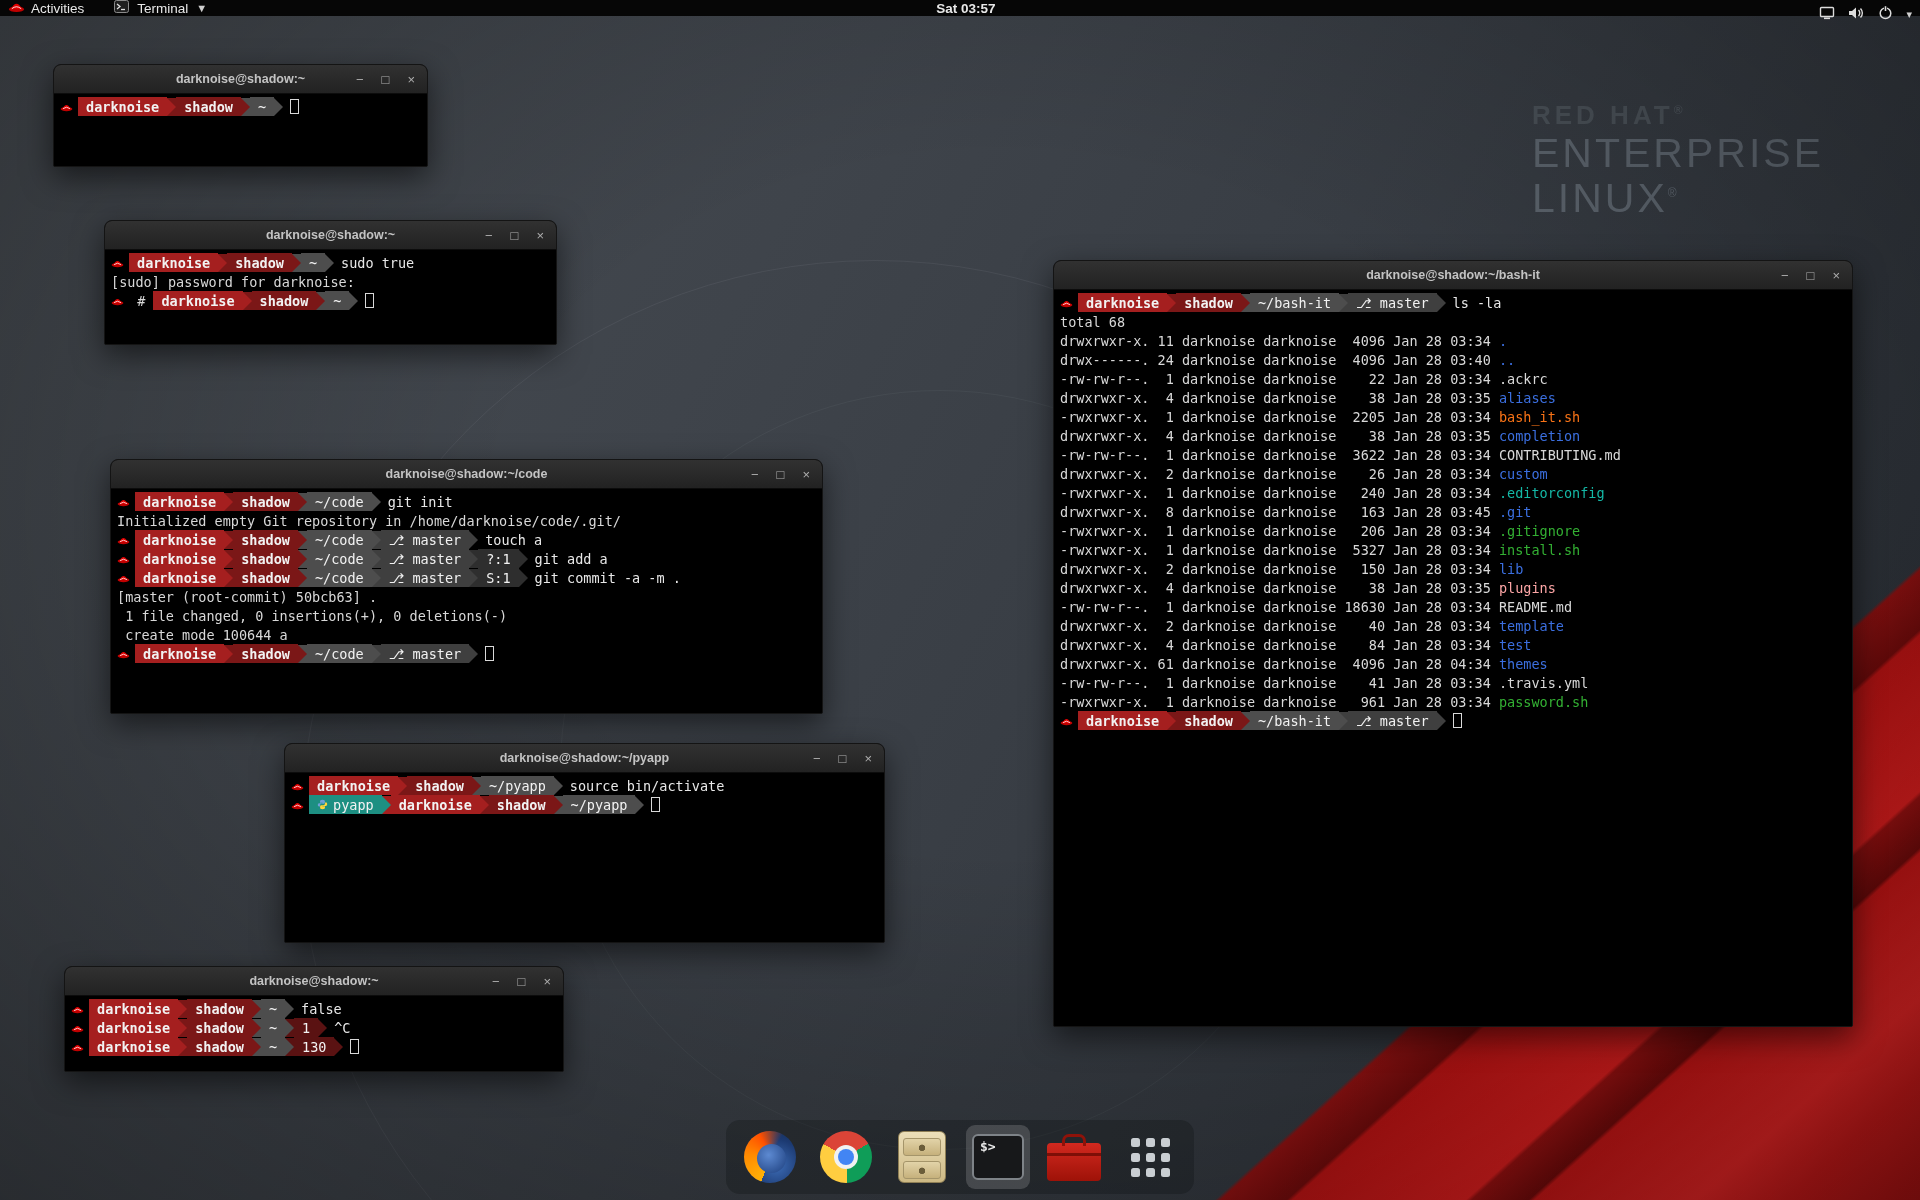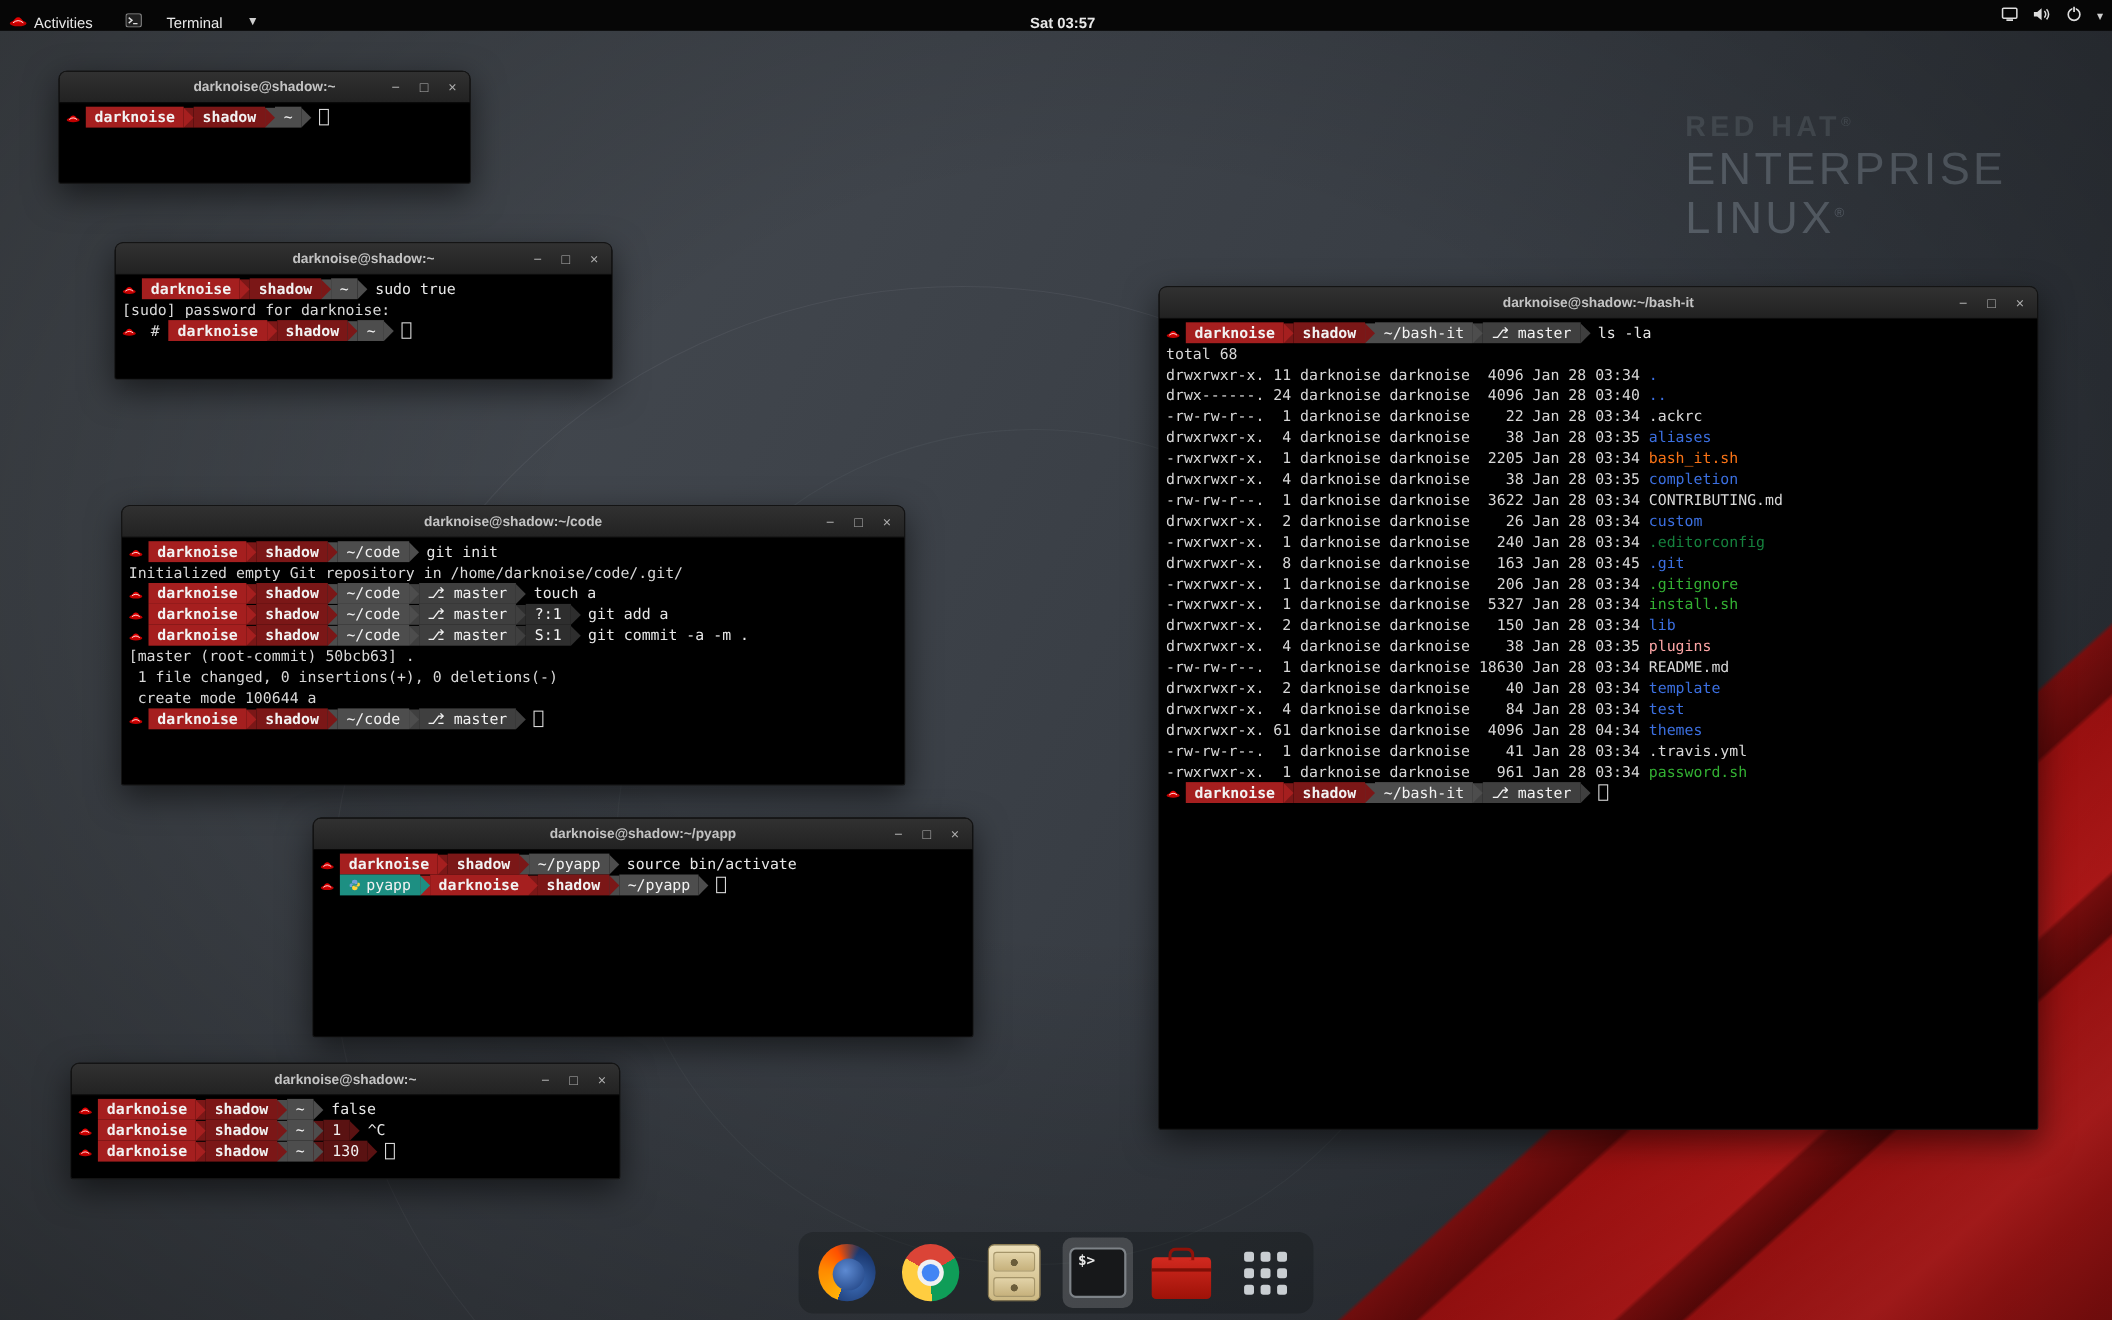--- a/index.html
+++ b/index.html
@@ -21,24 +21,24 @@
   .vignette { position:absolute; inset:0; pointer-events:none;
     background:radial-gradient(ellipse at 52% 42%, rgba(0,0,0,0) 35%, rgba(0,0,0,0.38) 100%); }
 
   
   .brand { position:absolute; left:1532px; top:100px; pointer-events:none; }
   .brand-top { font-size:26px; font-weight:bold; letter-spacing:4px; color:#4a5158; }
   .brand-mid, .brand-bottom { font-size:41px; font-weight:400; letter-spacing:3px; color:#5c646d; line-height:1.1; }
   .brand sup { font-size:12px; vertical-align:super; }
 
   
-  .topbar { position:absolute; top:0; left:0; width:1920px; height:28px; background:#060606; color:#e8e8e8;
-    display:flex; align-items:flex-end; font-size:13.5px; z-index:60; }
+  .topbar { position:absolute; top:0; left:0; width:1920px; height:16px; background:#060606; color:#e8e8e8;
+    display:flex; align-items:center; font-size:13.5px; z-index:60; }
   .tb-left { display:flex; align-items:center; gap:6px; padding-left:8px; }
-  .tb-appmenu { display:flex; align-items:center; gap:22px; margin-left:30px; }
+  .tb-appmenu { display:flex; align-items:center; gap:8px; margin-left:30px; }
   .tb-clock { position:absolute; left:12px; right:0; text-align:center; font-weight:bold; }
   .tb-right { position:absolute; right:8px; top:0; height:28px; display:flex; align-items:center; gap:13px; }
   .tb-caret { font-size:11px; color:#cfcfcf; }
 
   
   .term-window { position:absolute; background:#000; border:1px solid #141414; border-radius:8px 8px 2px 2px;
     box-shadow:0 10px 30px rgba(0,0,0,0.55); z-index:10; display:flex; flex-direction:column; }
   .titlebar { height:29px; flex:0 0 29px; background:linear-gradient(#313131,#222); border-bottom:1px solid #0c0c0c;
     border-radius:7px 7px 0 0; position:relative; }
   .titlebar .title { position:absolute; left:0; right:0; top:0; bottom:0; display:flex; align-items:center;
@@ -276,21 +276,21 @@
             </svg></span><span class="seg seg-user" style="background: rgb(165, 31, 31);">darknoise</span><span class="sep" style="border-left-color: rgb(165, 31, 31); background: rgb(123, 23, 23);"></span><span class="seg seg-host" style="background: rgb(123, 23, 23);">shadow</span><span class="sep" style="border-left-color: rgb(123, 23, 23); background: rgb(77, 77, 77);"></span><span class="seg seg-path" style="background: rgb(77, 77, 77);">~/bash-it</span><span class="sep" style="border-left-color: rgb(77, 77, 77); background: rgb(63, 63, 63);"></span><span class="seg seg-branch" style="background: rgb(63, 63, 63);">⎇ master</span><span class="sep" style="border-left-color: rgb(63, 63, 63);"></span><span class="tok-cmd">ls -la</span></div>
         <div class="tline"><span class="tok-out">total 68</span></div>
         <div class="tline"><span class="tok-out">drwxrwxr-x. 11 darknoise darknoise  4096 Jan 28 03:34 </span><span class="tok-dir" style="color: rgb(59, 111, 224);">.</span></div>
         <div class="tline"><span class="tok-out">drwx------. 24 darknoise darknoise  4096 Jan 28 03:40 </span><span class="tok-dir" style="color: rgb(59, 111, 224);">..</span></div>
         <div class="tline"><span class="tok-out">-rw-rw-r--.  1 darknoise darknoise    22 Jan 28 03:34 </span><span class="tok-out">.ackrc</span></div>
         <div class="tline"><span class="tok-out">drwxrwxr-x.  4 darknoise darknoise    38 Jan 28 03:35 </span><span class="tok-dir" style="color: rgb(59, 111, 224);">aliases</span></div>
         <div class="tline"><span class="tok-out">-rwxrwxr-x.  1 darknoise darknoise  2205 Jan 28 03:34 </span><span class="tok-exec" style="color: #f97316;">bash_it.sh</span></div>
         <div class="tline"><span class="tok-out">drwxrwxr-x.  4 darknoise darknoise    38 Jan 28 03:35 </span><span class="tok-dir" style="color: rgb(59, 111, 224);">completion</span></div>
         <div class="tline"><span class="tok-out">-rw-rw-r--.  1 darknoise darknoise  3622 Jan 28 03:34 </span><span class="tok-out">CONTRIBUTING.md</span></div>
         <div class="tline"><span class="tok-out">drwxrwxr-x.  2 darknoise darknoise    26 Jan 28 03:34 </span><span class="tok-dir" style="color: rgb(59, 111, 224);">custom</span></div>
-        <div class="tline"><span class="tok-out">-rwxrwxr-x.  1 darknoise darknoise   240 Jan 28 03:34 </span><span class="tok-exec" style="color: #15803d;">.editorconfig</span></div>
+        <div class="tline"><span class="tok-out">-rwxrwxr-x.  1 darknoise darknoise   240 Jan 28 03:34 </span><span class="tok-exec" style="color: #14b8a6;">.editorconfig</span></div>
         <div class="tline"><span class="tok-out">drwxrwxr-x.  8 darknoise darknoise   163 Jan 28 03:45 </span><span class="tok-dir" style="color: rgb(59, 111, 224);">.git</span></div>
         <div class="tline"><span class="tok-out">-rwxrwxr-x.  1 darknoise darknoise   206 Jan 28 03:34 </span><span class="tok-exec" style="color: rgb(51, 176, 51);">.gitignore</span></div>
         <div class="tline"><span class="tok-out">-rwxrwxr-x.  1 darknoise darknoise  5327 Jan 28 03:34 </span><span class="tok-exec" style="color: rgb(51, 176, 51);">install.sh</span></div>
         <div class="tline"><span class="tok-out">drwxrwxr-x.  2 darknoise darknoise   150 Jan 28 03:34 </span><span class="tok-dir" style="color: rgb(59, 111, 224);">lib</span></div>
         <div class="tline"><span class="tok-out">drwxrwxr-x.  4 darknoise darknoise    38 Jan 28 03:35 </span><span class="tok-dir" style="color: #fca5a5;">plugins</span></div>
         <div class="tline"><span class="tok-out">-rw-rw-r--.  1 darknoise darknoise 18630 Jan 28 03:34 </span><span class="tok-out">README.md</span></div>
         <div class="tline"><span class="tok-out">drwxrwxr-x.  2 darknoise darknoise    40 Jan 28 03:34 </span><span class="tok-dir" style="color: rgb(59, 111, 224);">template</span></div>
         <div class="tline"><span class="tok-out">drwxrwxr-x.  4 darknoise darknoise    84 Jan 28 03:34 </span><span class="tok-dir" style="color: rgb(59, 111, 224);">test</span></div>
         <div class="tline"><span class="tok-out">drwxrwxr-x. 61 darknoise darknoise  4096 Jan 28 04:34 </span><span class="tok-dir" style="color: rgb(59, 111, 224);">themes</span></div>
         <div class="tline"><span class="tok-out">-rw-rw-r--.  1 darknoise darknoise    41 Jan 28 03:34 </span><span class="tok-out">.travis.yml</span></div>

